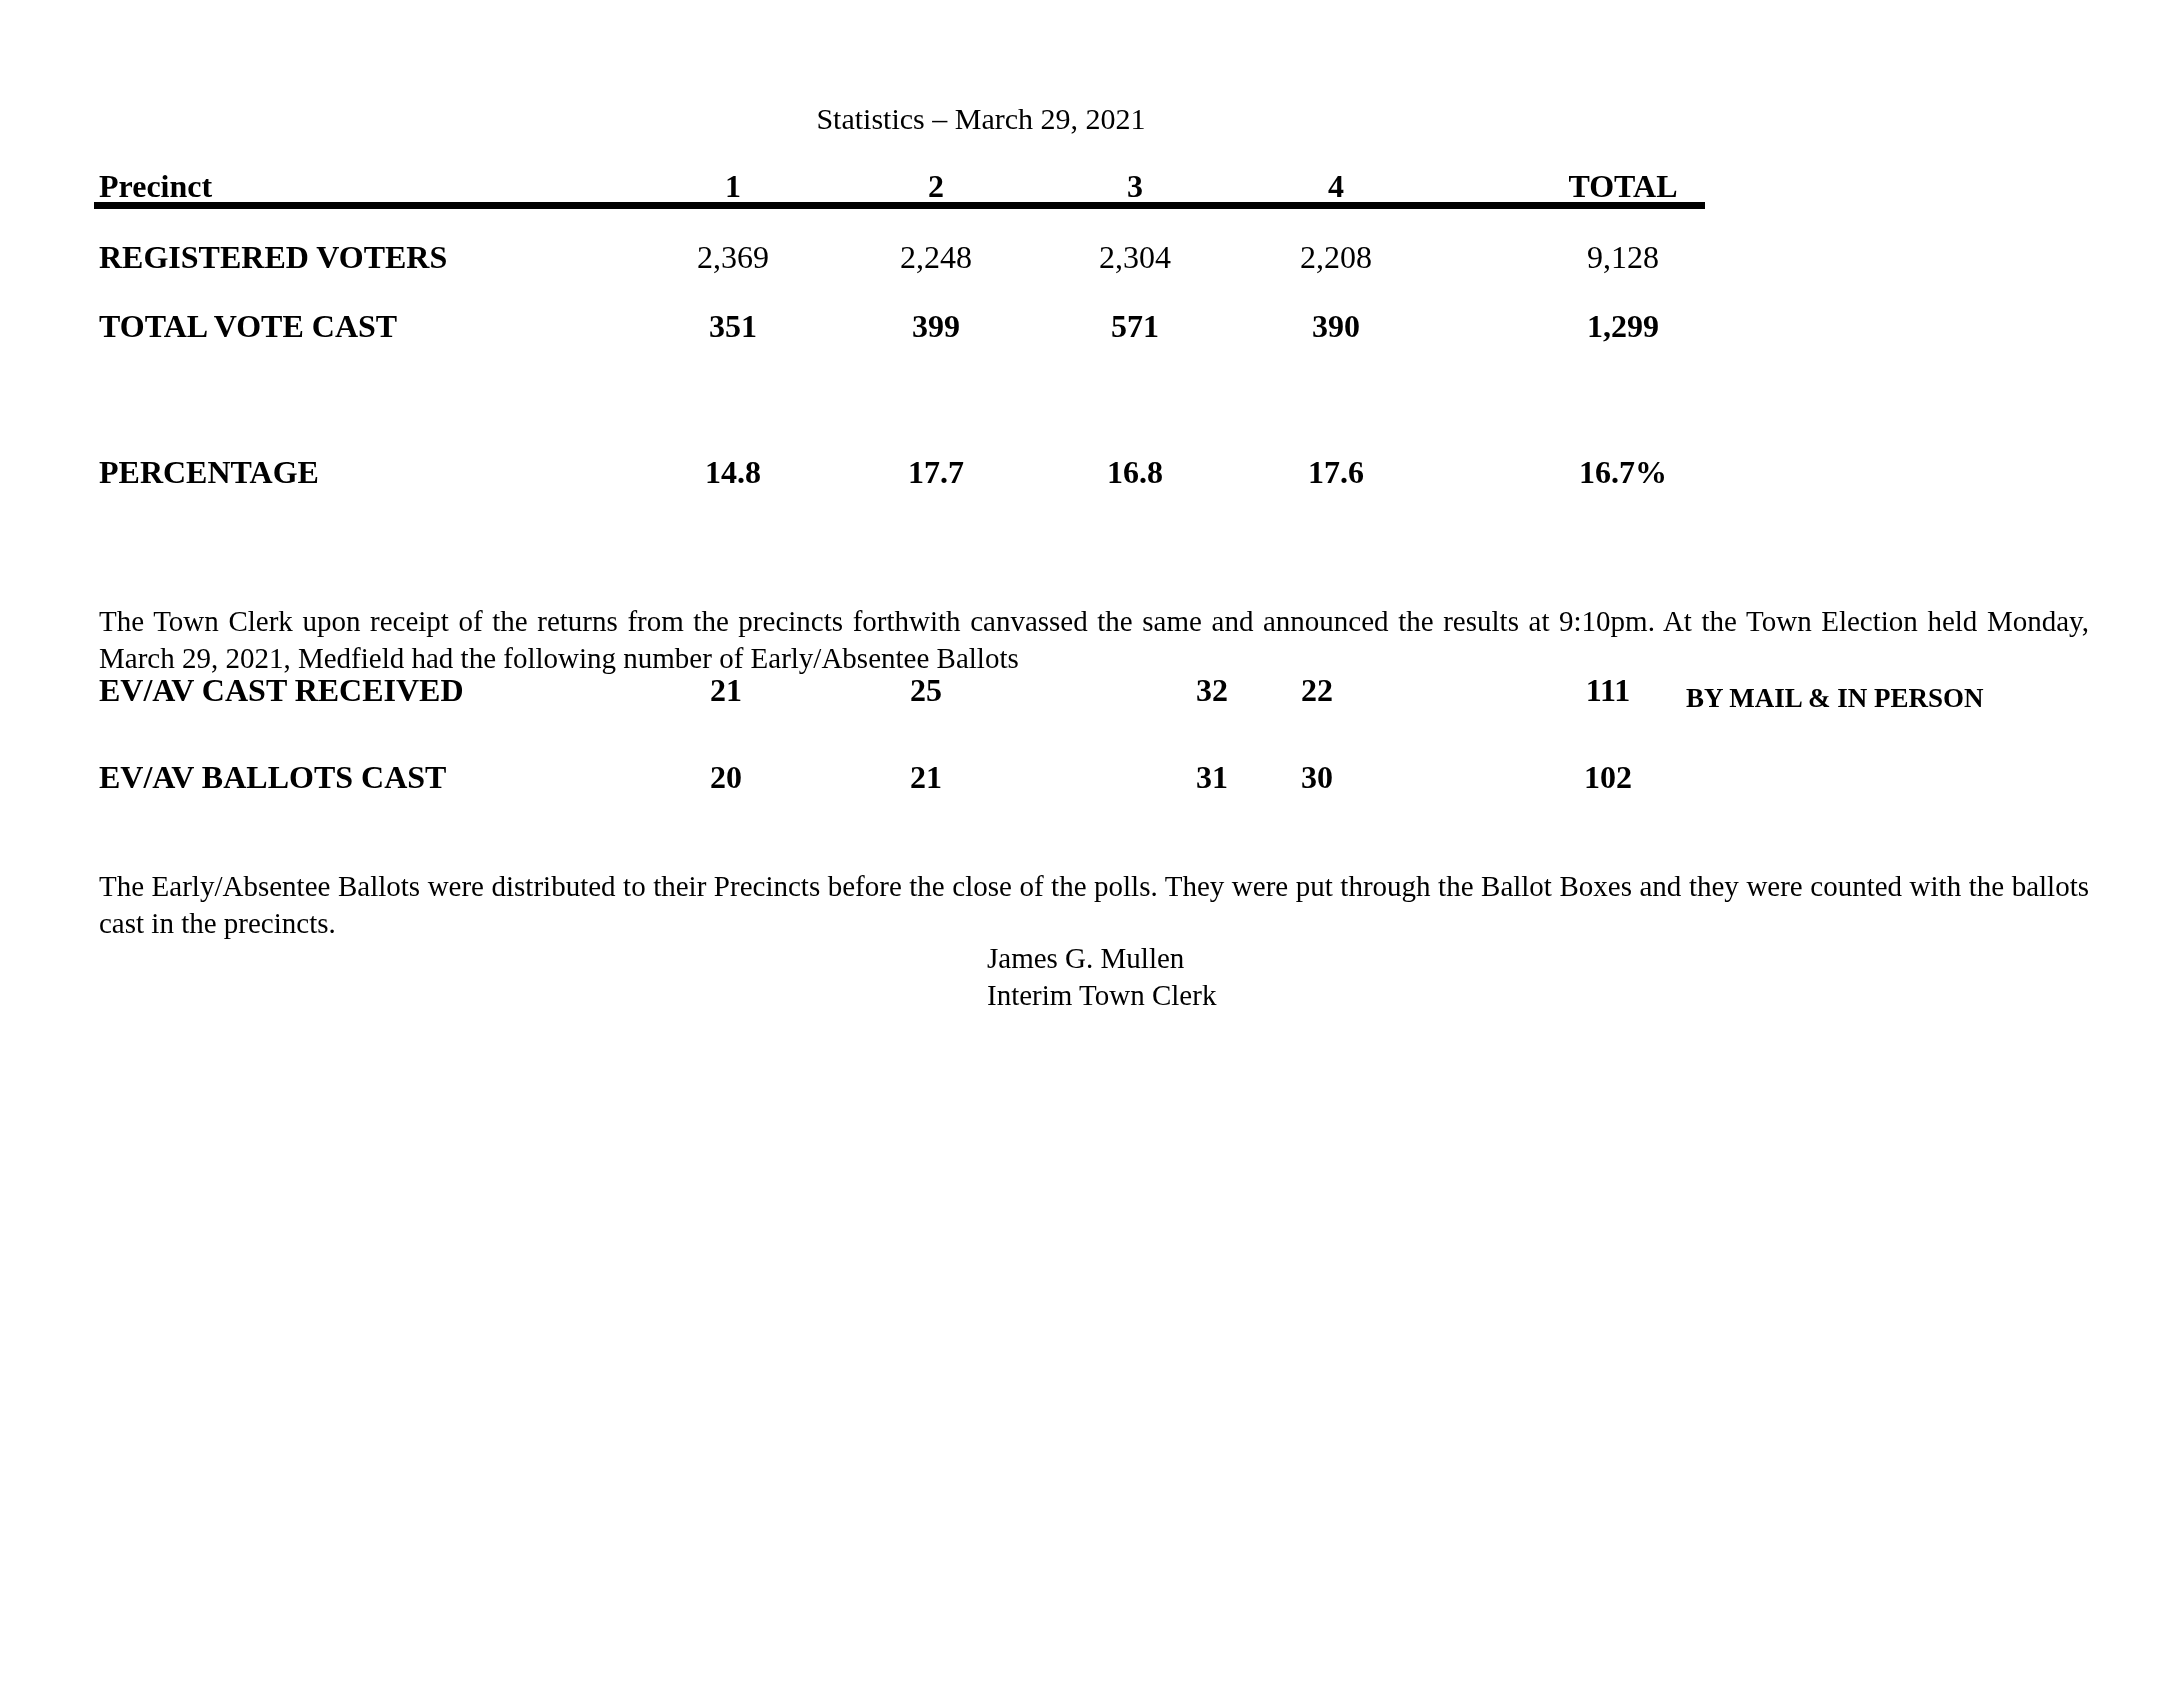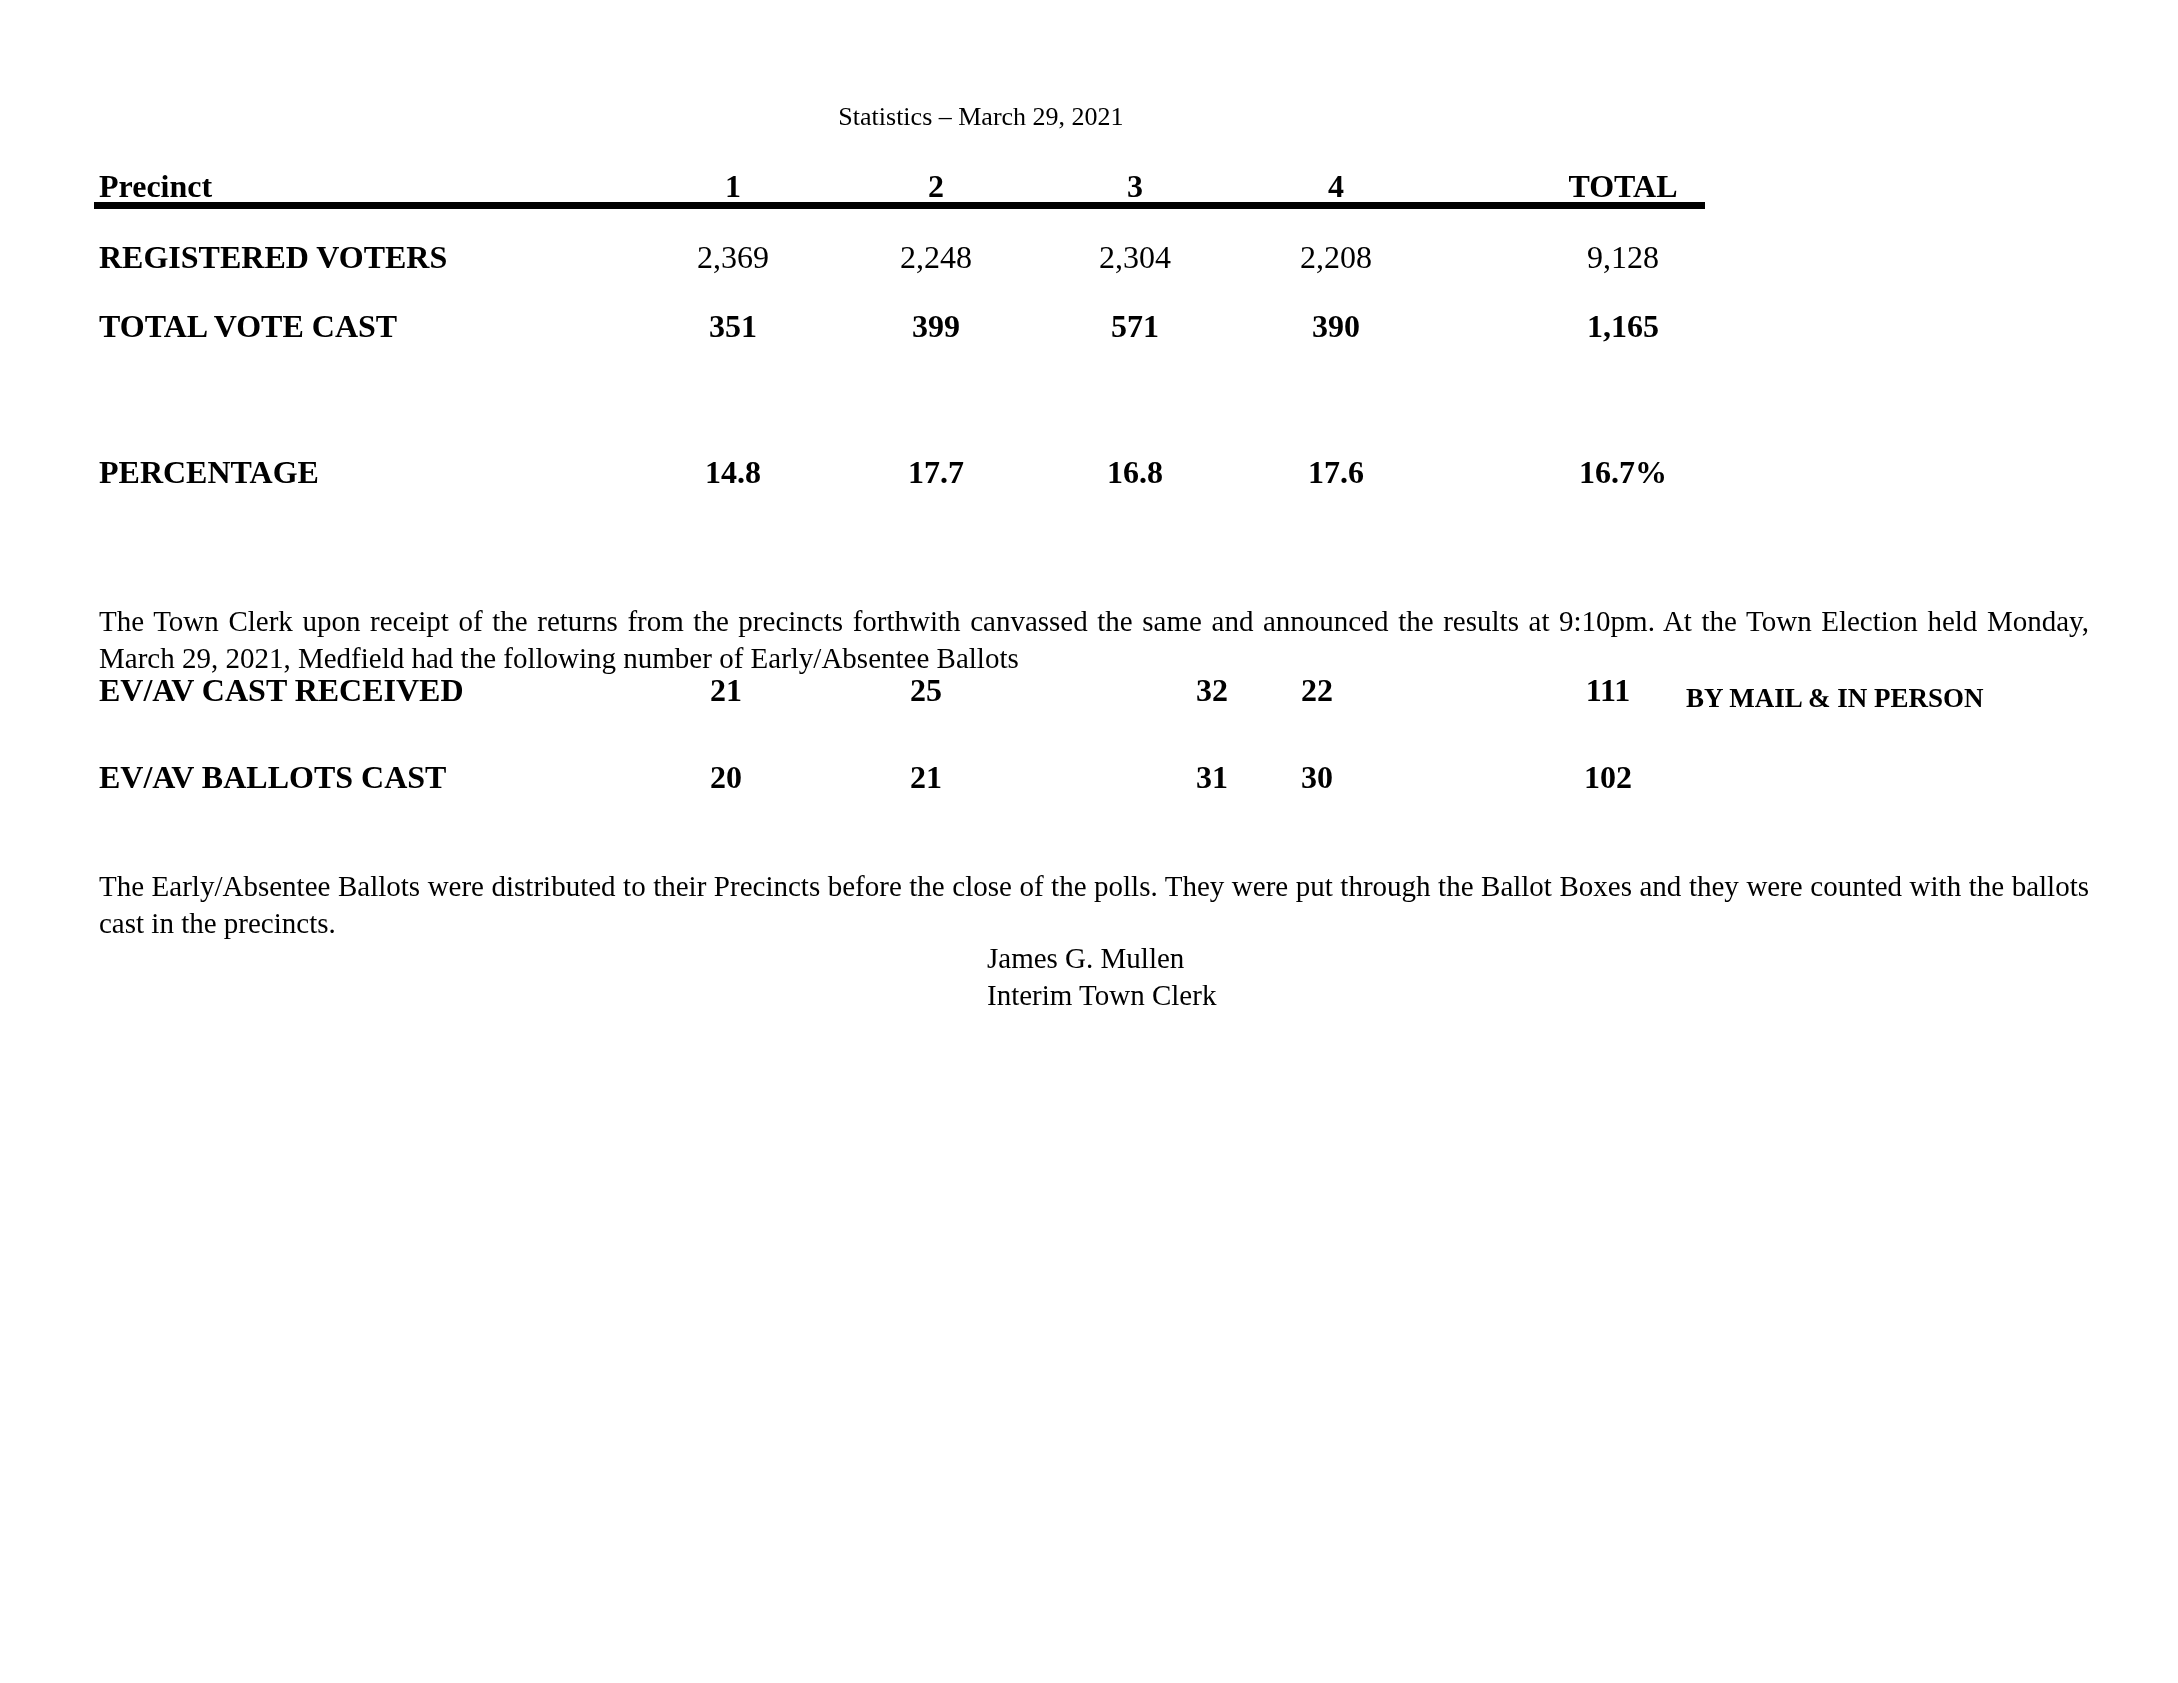--- a/index.html
+++ b/index.html
@@ -15,21 +15,21 @@
     color: #000000;
     font-family: "Liberation Serif", serif;
     overflow: hidden;
   }
   .doc-title {
     position: absolute;
     top: 102px;
     left: 0;
     width: 1962px;
     text-align: center;
-    font-size: 26px;
+    font-size: 30px;
     white-space: nowrap;
   }
   .cell {
     position: absolute;
     font-size: 32px;
     white-space: nowrap;
   }
   .lbl { left: 99px; }
   .bold { font-weight: bold; }
   .u {
@@ -112,21 +112,21 @@
   <div class="cell num r-reg c2">2,248</div>
   <div class="cell num r-reg c3">2,304</div>
   <div class="cell num r-reg c4">2,208</div>
   <div class="cell num r-reg c5">9,128</div>
 
   <div class="cell lbl bold r-tvc">TOTAL VOTE CAST</div>
   <div class="cell num bold r-tvc c1">351</div>
   <div class="cell num bold r-tvc c2">399</div>
   <div class="cell num bold r-tvc c3">571</div>
   <div class="cell num bold r-tvc c4">390</div>
-  <div class="cell num bold r-tvc c5">1,165</div>
+  <div class="cell num bold r-tvc c5">1,299</div>
 
   <div class="cell lbl bold r-pct">PERCENTAGE</div>
   <div class="cell num bold r-pct c1">14.8</div>
   <div class="cell num bold r-pct c2">17.7</div>
   <div class="cell num bold r-pct c3">16.8</div>
   <div class="cell num bold r-pct c4">17.6</div>
   <div class="cell num bold r-pct c5">16.7%</div>
 
   <div class="para" style="top:564px">The Town Clerk upon receipt of the returns from the precincts forthwith canvassed the same and announced the results at  9:10pm.  At the Town Election held Monday, March 29, 2021, Medfield had the following number of Early/Absentee Ballots</div>
 

